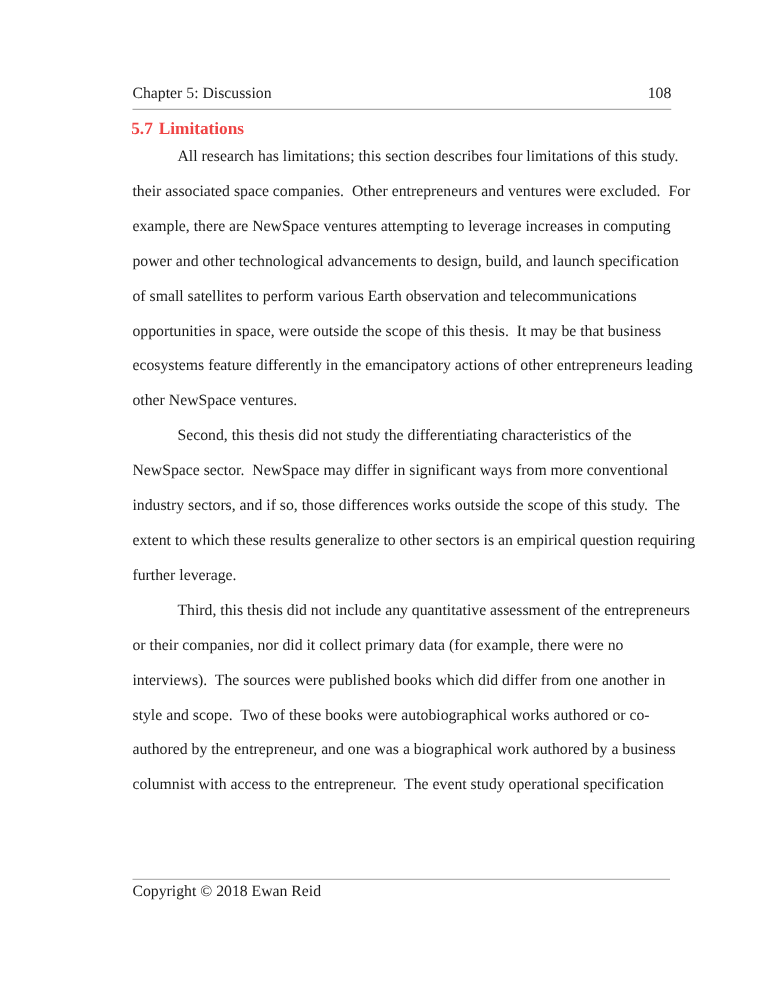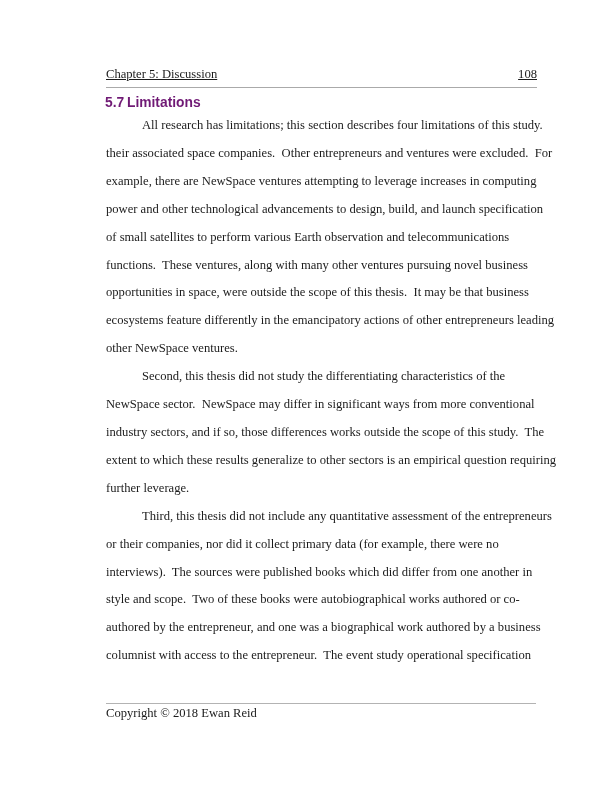--- a/index.html
+++ b/index.html
@@ -18,39 +18,38 @@
   }
   .header {
     position: absolute;
     left: 106px;
     top: 67px;
     width: 431px;
     display: flex;
     justify-content: space-between;
     font-size: 12.6px;
     line-height: 14px;
-    text-decoration: underline;
   }
   .header-rule {
     position: absolute;
     left: 106px;
     top: 87px;
     width: 431px;
     height: 0;
     border-top: 1px solid #aaaaaa;
   }
   .section-heading {
     position: absolute;
     left: 105px;
     top: 95px;
-    font-family: Liberation Sans, sans-serif;
+    font-family: Liberation Serif, serif;
     font-weight: bold;
     font-size: 13.8px;
     line-height: 16px;
-    color: #701a75;
+    color: #ef4444;
   }
   .sec-num {
     display: inline-block;
     width: 22px;
   }
   .body-text {
     position: absolute;
     left: 106px;
     top: 112px;
     width: 434px;
@@ -96,21 +95,20 @@
   <div class="section-heading">
     <span class="sec-num">5.7</span><span>Limitations</span>
   </div>
 
   <div class="body-text">
     <div class="line indent">All research has limitations; this section describes four limitations of this study.</div>
     <div class="line">their associated space companies.  Other entrepreneurs and ventures were excluded.  For</div>
     <div class="line">example, there are NewSpace ventures attempting to leverage increases in computing</div>
     <div class="line">power and other technological advancements to design, build, and launch specification</div>
     <div class="line">of small satellites to perform various Earth observation and telecommunications</div>
-    <div class="line">functions.  These ventures, along with many other ventures pursuing novel business</div>
     <div class="line">opportunities in space, were outside the scope of this thesis.  It may be that business</div>
     <div class="line">ecosystems feature differently in the emancipatory actions of other entrepreneurs leading</div>
     <div class="line">other NewSpace ventures.</div>
     <div class="line indent">Second, this thesis did not study the differentiating characteristics of the</div>
     <div class="line">NewSpace sector.  NewSpace may differ in significant ways from more conventional</div>
     <div class="line">industry sectors, and if so, those differences works outside the scope of this study.  The</div>
     <div class="line">extent to which these results generalize to other sectors is an empirical question requiring</div>
     <div class="line">further leverage.</div>
     <div class="line indent">Third, this thesis did not include any quantitative assessment of the entrepreneurs</div>
     <div class="line">or their companies, nor did it collect primary data (for example, there were no</div>

